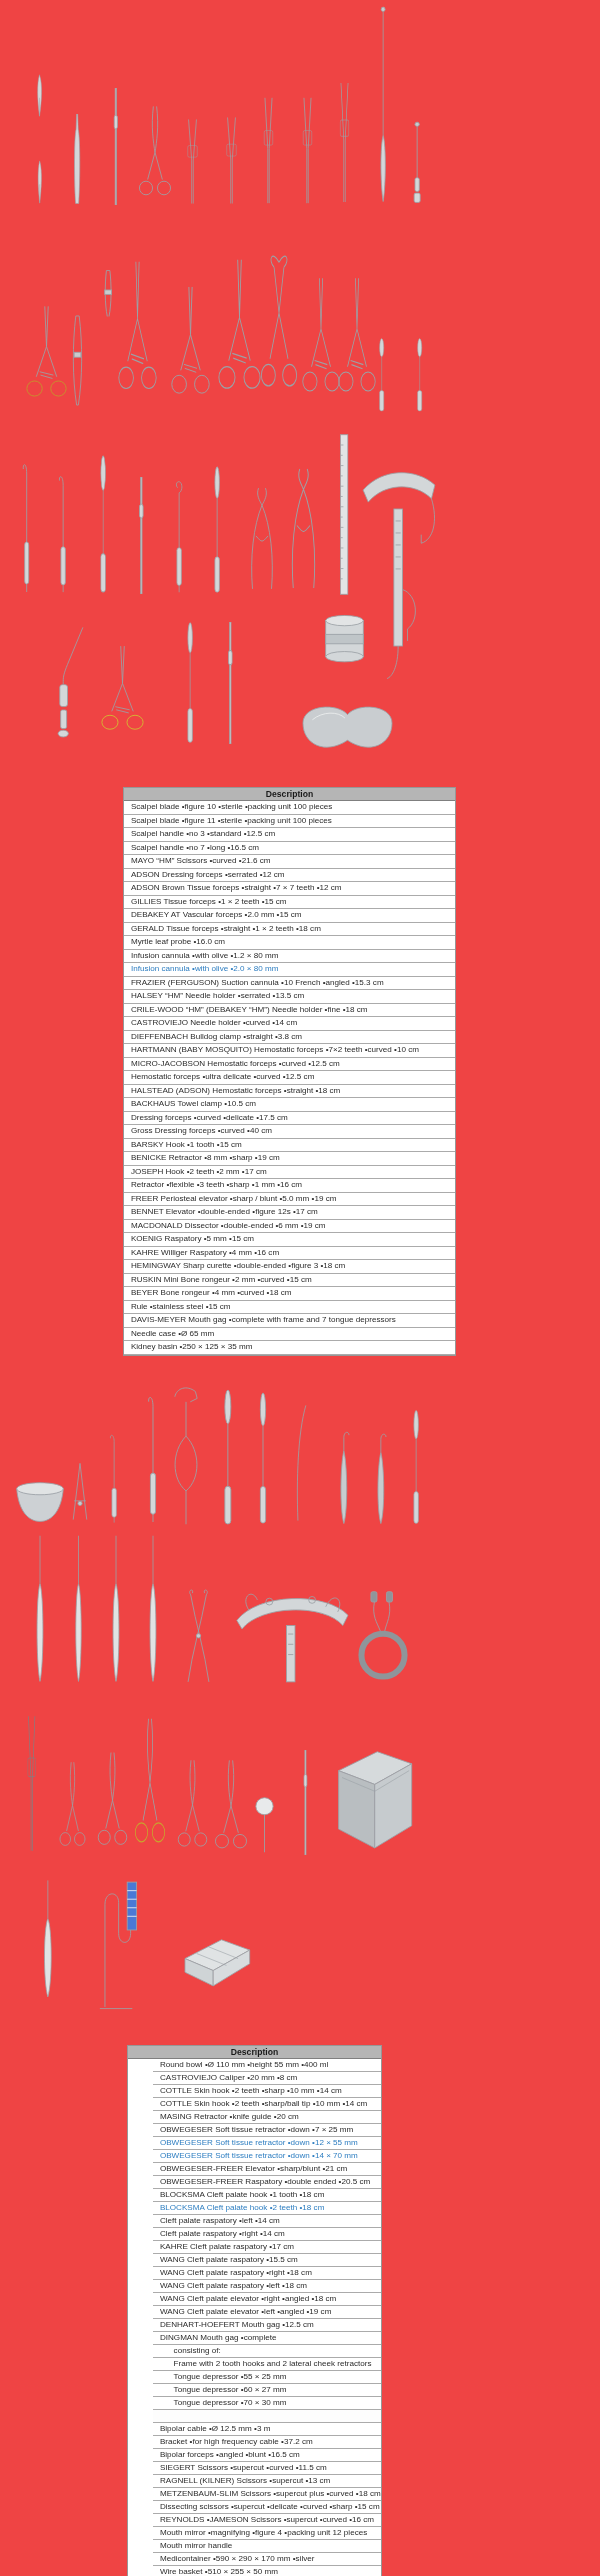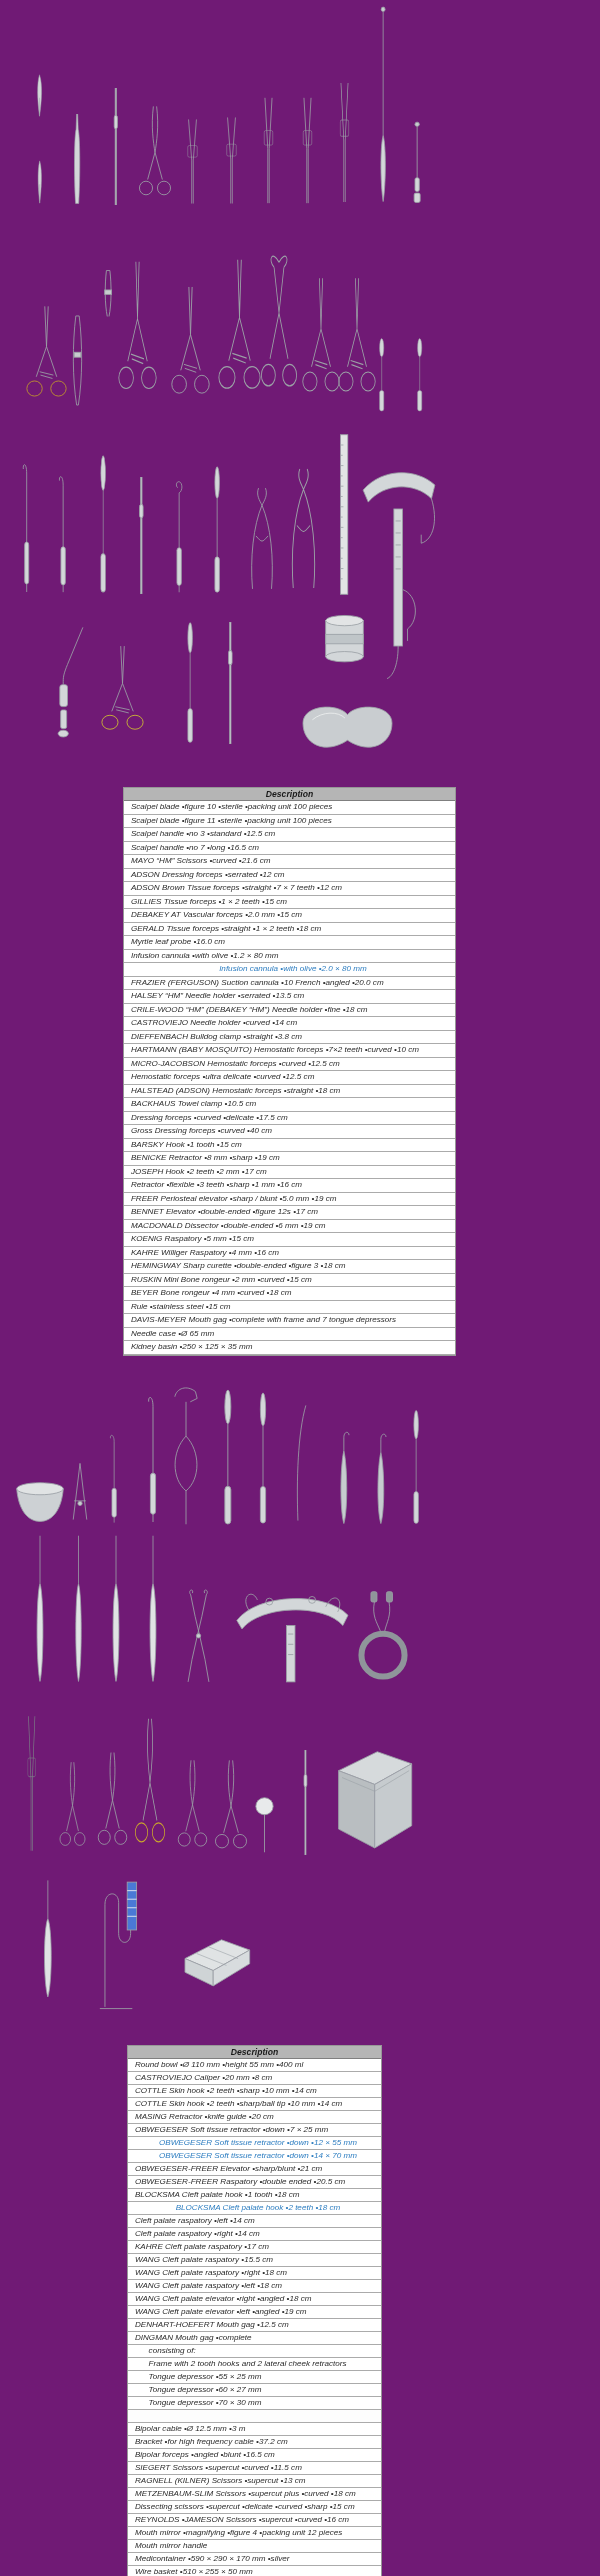--- a/index.html
+++ b/index.html
@@ -1,30 +1,30 @@
 <!DOCTYPE html>
 <html style="--link: #2e7ec1; --hdr: #b5b5b5;font-size:13.7px"><head>
 <meta charset="utf-8">
 <style>
   html,body{margin:0;padding:0;background:#ffffff;}
-  .page{position:relative;width:600px;height:2576px;background:#701a75;overflow:hidden;
-        font-family:"Liberation Sans", sans-serif;font-style:italic;}
+  .page{position:relative;width:600px;height:2576px;background:#ef4444;overflow:hidden;
+        font-family:"Liberation Sans", sans-serif;}
   #stage{position:absolute;left:0;top:0;width:600px;height:2576px;}
   svg.inst{position:absolute;color:#9ba1a6;overflow:visible;}
   svg.inst *{vector-effect:non-scaling-stroke;}
   #symlib{position:absolute;width:0;height:0;overflow:hidden;}
   .tbl{position:absolute;border:0.9px solid #979797;background:#fff;box-sizing:border-box;}
   .t-head{background:var(--hdr,#b5b5b5);border-bottom:0.9px solid #7f7f7f;
           font-size:8.6px;font-weight:bold;color:#1a1a1a;text-align:center;
           height:12px;line-height:12px;}
   .t-row{box-sizing:border-box;border-bottom:0.9px solid #ababab;
          font-size:8.1px;color:#2b2b2b;padding-left:6.9px;white-space:nowrap;overflow:hidden;}
   .tbl1 .t-row{height:13.5px;line-height:12.7px;}
-  .tbl2 .t-row{height:13px;line-height:12px;}
-  .t-row.link{color:var(--link,#2e7ec1);cursor:pointer;text-align:center;}
+  .tbl2 .t-row{height:13px;line-height:12px;margin-left:25px;}
+  .t-row.link{color:var(--link,#2e7ec1);cursor:pointer;}
   .t-row.indent{padding-left:20.6px;}
   .t-row.spacer{background:#fdfdfd;}
 </style>
 </head>
 <body>
 
 <div class="page">
 
   <svg id="symlib" xmlns="http://www.w3.org/2000/svg">
     <defs>
@@ -406,21 +406,21 @@
       <div class="t-row">Scalpel handle •no 7 •long •16.5 cm</div>
       <div class="t-row">MAYO “HM” Scissors •curved •21.6 cm</div>
       <div class="t-row">ADSON Dressing forceps •serrated •12 cm</div>
       <div class="t-row">ADSON Brown Tissue forceps •straight •7 × 7 teeth •12 cm</div>
       <div class="t-row">GILLIES Tissue forceps •1 × 2 teeth •15 cm</div>
       <div class="t-row">DEBAKEY AT Vascular forceps •2.0 mm •15 cm</div>
       <div class="t-row">GERALD Tissue forceps •straight •1 × 2 teeth •18 cm</div>
       <div class="t-row">Myrtle leaf probe •16.0 cm</div>
       <div class="t-row">Infusion cannula •with olive •1.2 × 80 mm</div>
       <div class="t-row link">Infusion cannula •with olive •2.0 × 80 mm</div>
-      <div class="t-row">FRAZIER (FERGUSON) Suction cannula •10 French •angled •20.0 cm</div>
+      <div class="t-row">FRAZIER (FERGUSON) Suction cannula •10 French •angled •15.3 cm</div>
       <div class="t-row">HALSEY “HM” Needle holder •serrated •13.5 cm</div>
       <div class="t-row">CRILE-WOOD “HM” (DEBAKEY “HM”) Needle holder •fine •18 cm</div>
       <div class="t-row">CASTROVIEJO Needle holder •curved •14 cm</div>
       <div class="t-row">DIEFFENBACH Bulldog clamp •straight •3.8 cm</div>
       <div class="t-row">HARTMANN (BABY MOSQUITO) Hemostatic forceps •7×2 teeth •curved •10 cm</div>
       <div class="t-row">MICRO-JACOBSON Hemostatic forceps •curved •12.5 cm</div>
       <div class="t-row">Hemostatic forceps •ultra delicate •curved •12.5 cm</div>
       <div class="t-row">HALSTEAD (ADSON) Hemostatic forceps •straight •18 cm</div>
       <div class="t-row">BACKHAUS Towel clamp •10.5 cm</div>
       <div class="t-row">Dressing forceps •curved •delicate •17.5 cm</div>

